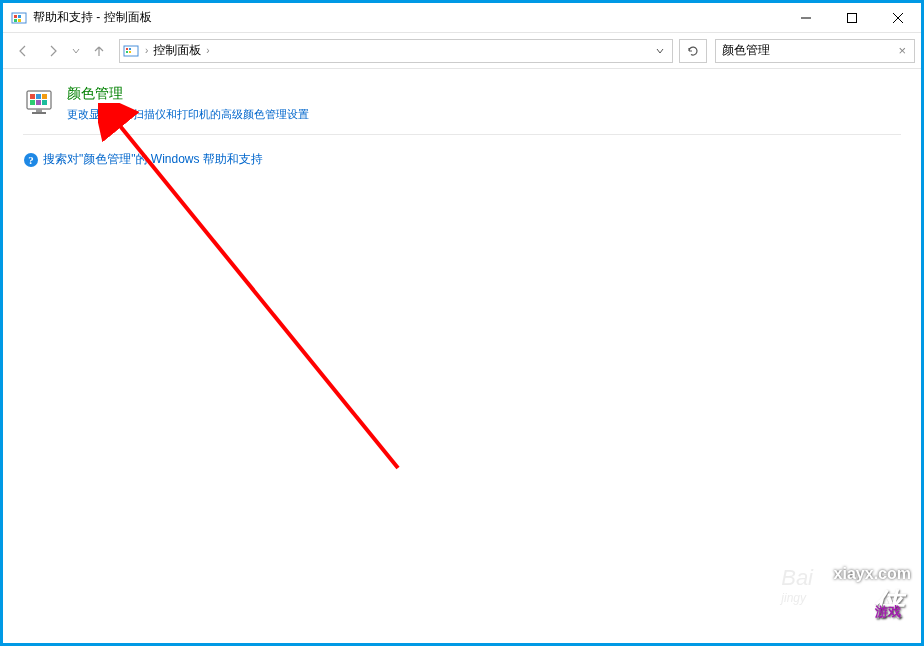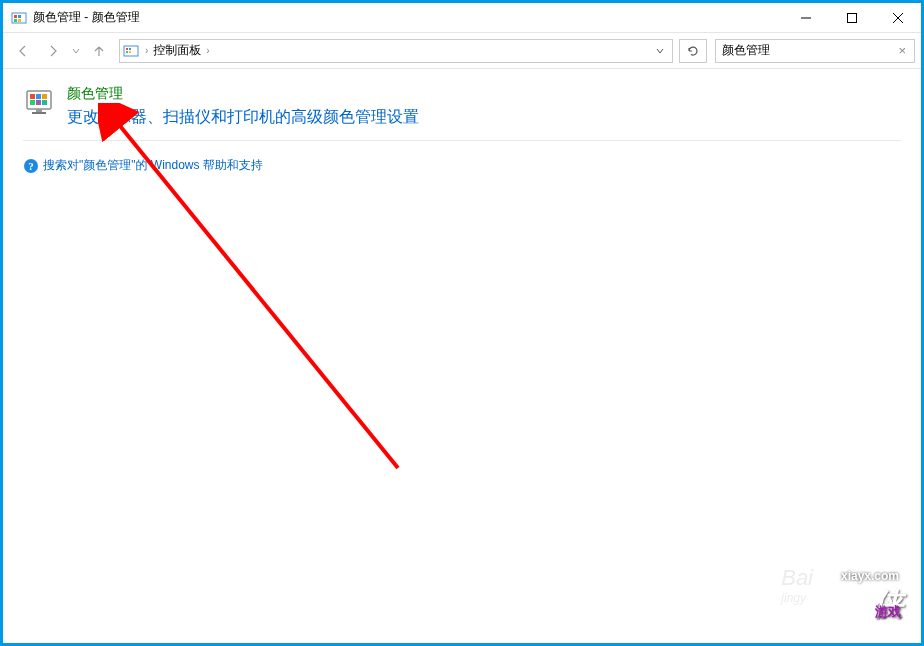--- a/index.html
+++ b/index.html
@@ -171,21 +171,21 @@
       flex-direction: column;
       gap: 4px;
     }
     .result-title {
       color: #008000;
       font-size: 14px;
       cursor: pointer;
     }
     .result-desc {
       color: #0066cc;
-      font-size: 16px;
+      font-size: 11px;
       cursor: pointer;
     }
     .help-link {
       display: flex;
       align-items: center;
       margin-top: 4px;
     }
     .help-icon {
       width: 16px;
       height: 16px;
@@ -224,23 +224,23 @@
     }
     .wm-jingyan {
       bottom: 28px;
       right: 105px;
       font-size: 12px;
       font-style: italic;
       color: rgba(200,200,200,0.35);
     }
     .wm-xia-url {
       bottom: 50px;
-      right: 12px;
+      right: 0;
       color: #fff;
-      font-size: 12px;
+      font-size: 16px;
       text-shadow: 0 0 3px rgba(0,0,0,0.8);
       font-weight: bold;
     }
     .wm-xia-logo {
       bottom: 8px;
       right: 8px;
       font-size: 30px;
       font-weight: bold;
       font-style: italic;
       color: #fff;
@@ -262,21 +262,21 @@
 <div class="titlebar">
   <div class="titlebar-icon">
     <svg width="16" height="16" viewBox="0 0 16 16">
       <rect x="1" y="3" width="14" height="10" fill="#fff" stroke="#4a90d9" stroke-width="1"></rect>
       <rect x="3" y="5" width="3" height="3" fill="#e74c3c"></rect>
       <rect x="7" y="5" width="3" height="3" fill="#3498db"></rect>
       <rect x="3" y="9" width="3" height="3" fill="#2ecc71"></rect>
       <rect x="7" y="9" width="3" height="3" fill="#f1c40f"></rect>
     </svg>
   </div>
-  <div class="titlebar-title">颜色管理 - 颜色管理</div>
+  <div class="titlebar-title">帮助和支持 - 控制面板</div>
   <div class="window-controls">
     <div class="window-btn">
       <svg width="10" height="10" viewBox="0 0 10 10">
           <line x1="0" y1="5" x2="10" y2="5" stroke="currentColor" stroke-width="1"></line>
         </svg>
     </div>
     <div class="window-btn">
       <svg width="10" height="10" viewBox="0 0 10 10">
           <rect x="0.5" y="0.5" width="9" height="9" fill="none" stroke="currentColor" stroke-width="1"></rect>
         </svg>

